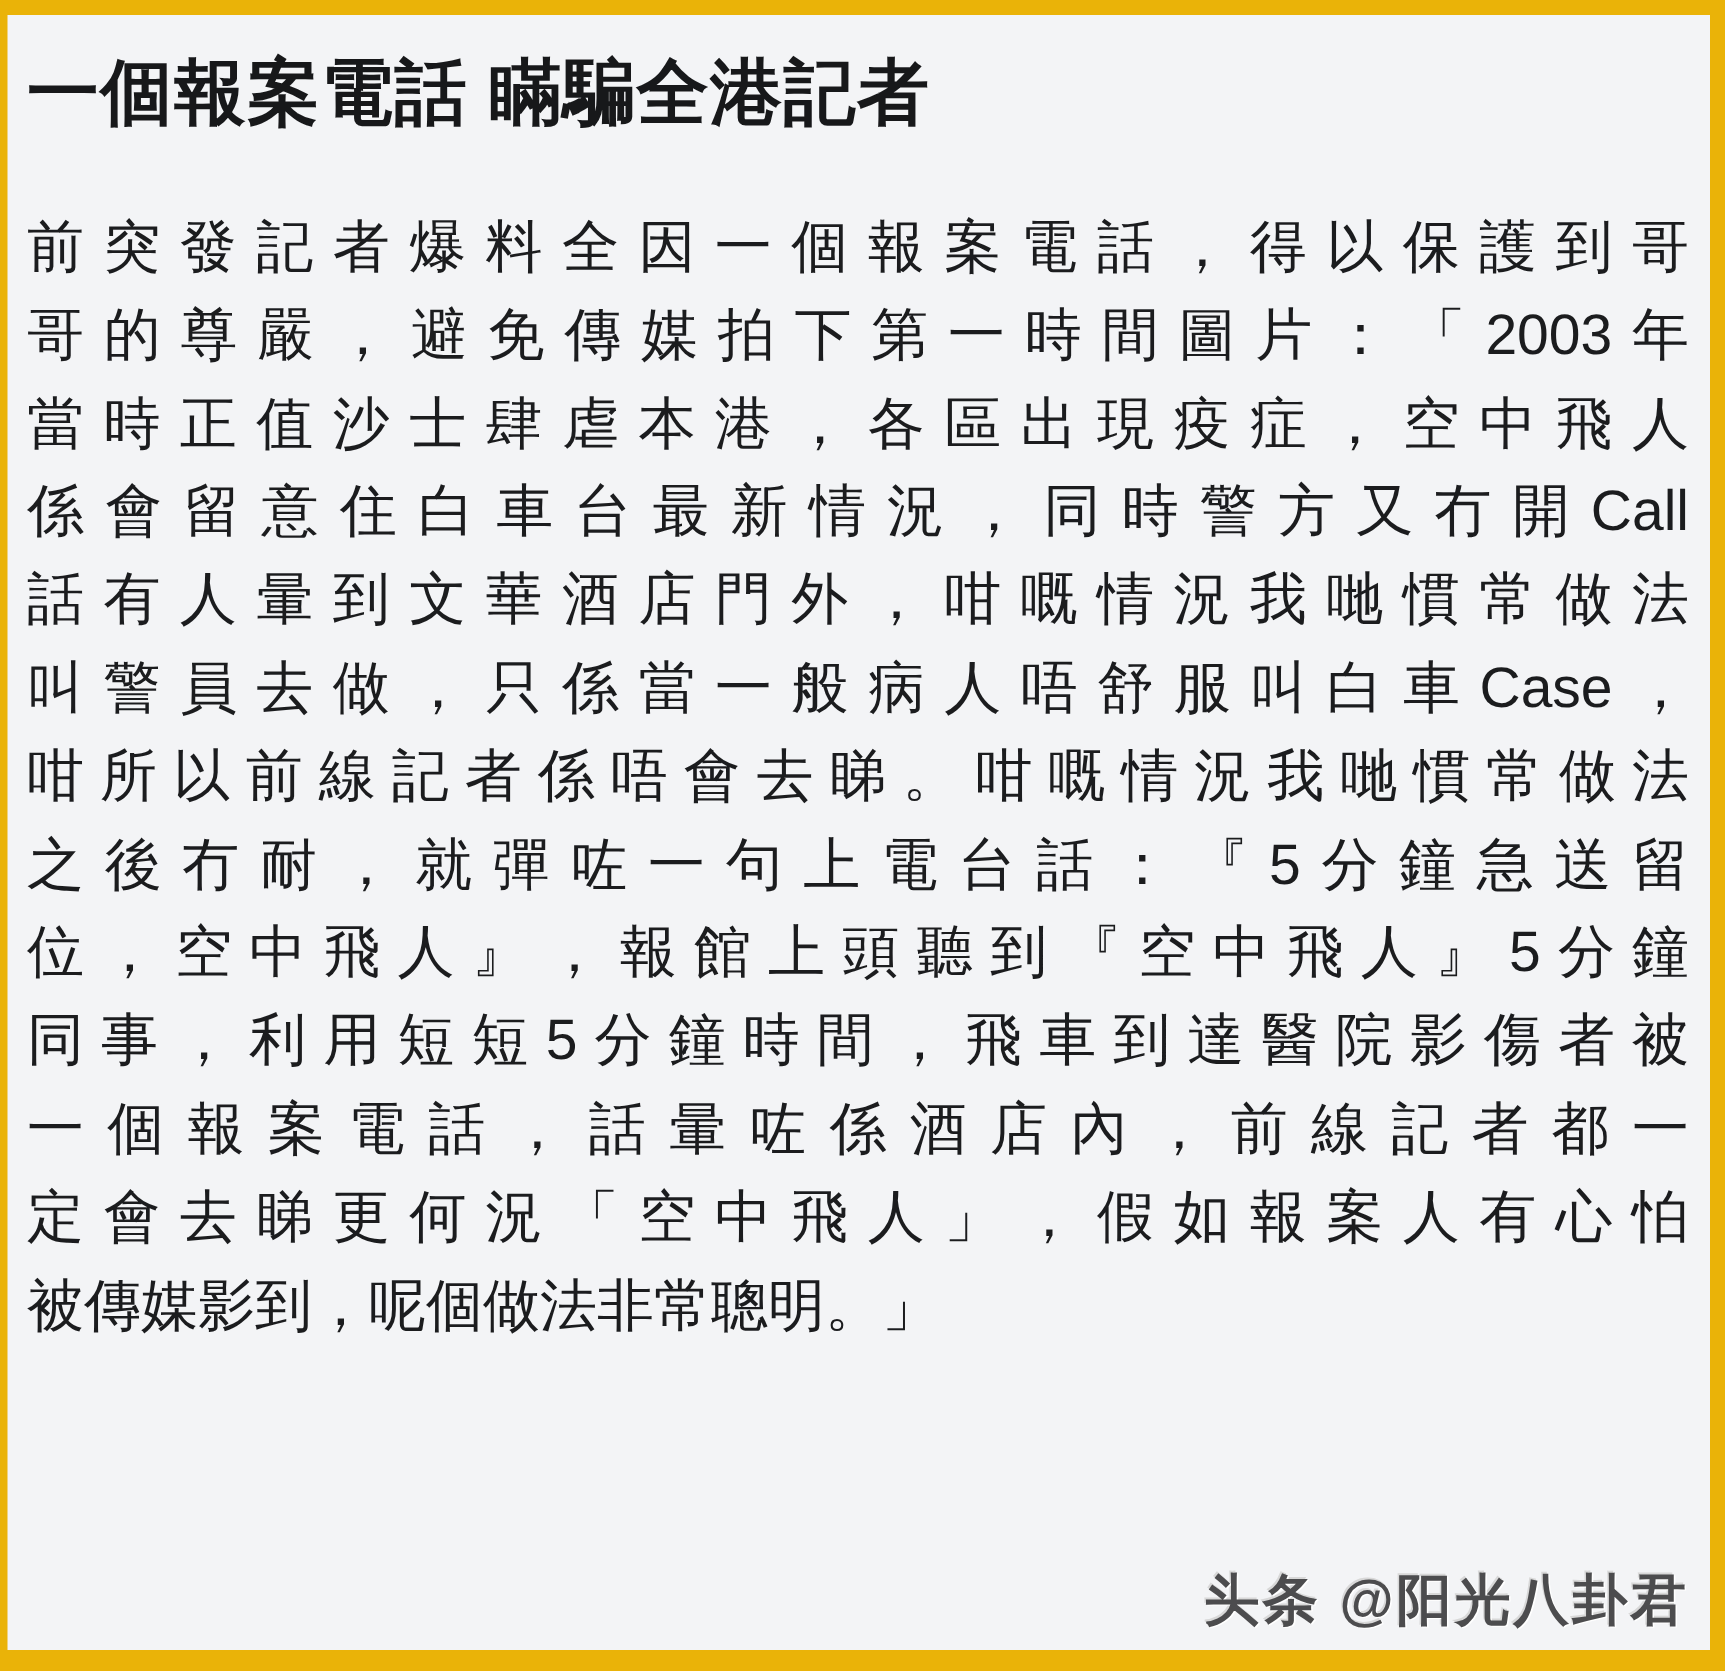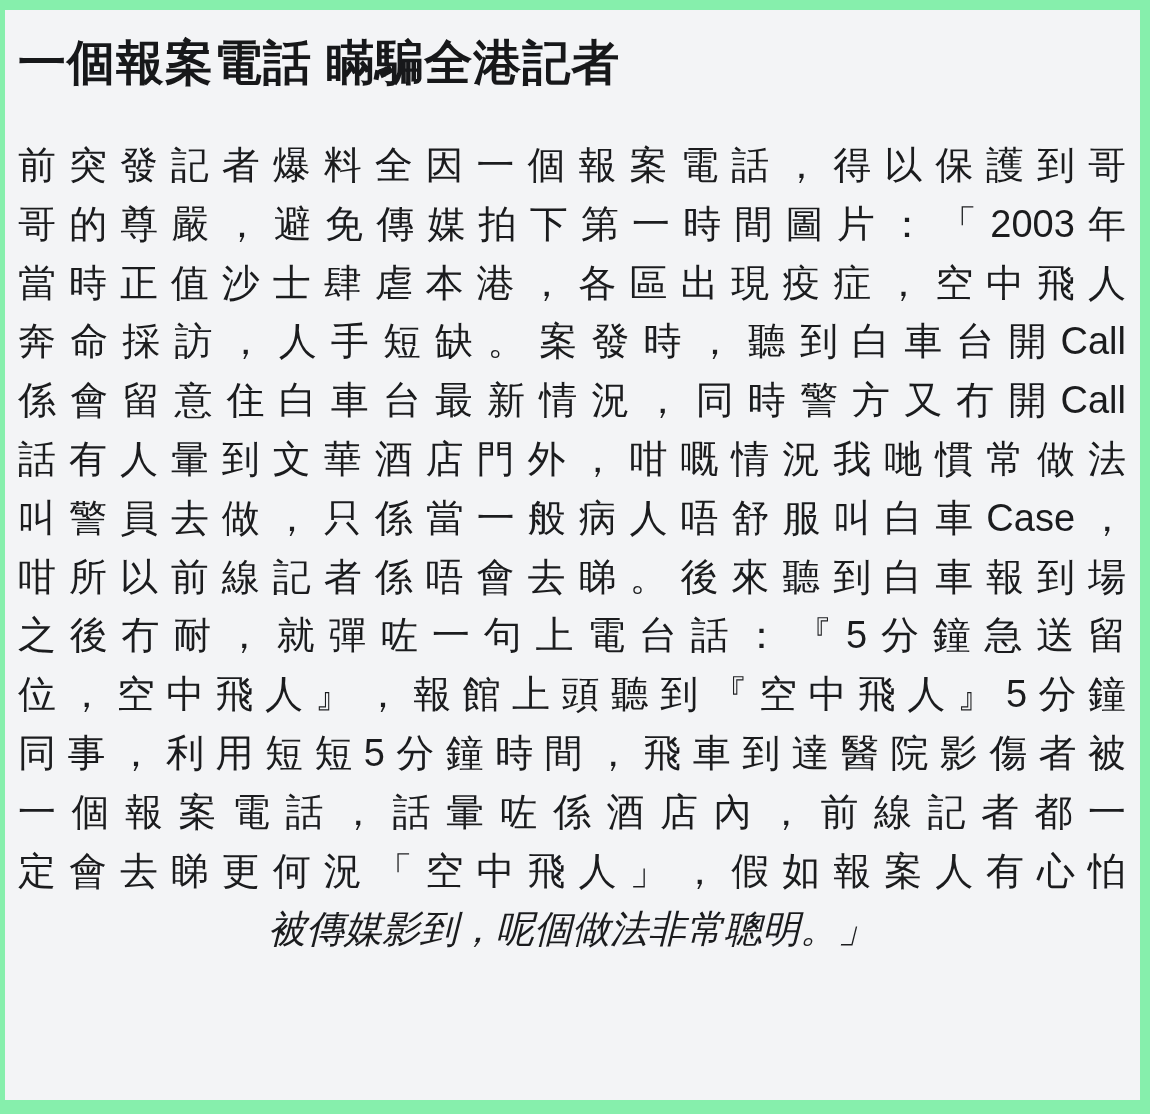--- a/index.html
+++ b/index.html
@@ -9,21 +9,21 @@
     height: 1114px;
     overflow: hidden;
     background: #000;
     font-family: "Liberation Sans", "DejaVu Sans", sans-serif;
   }
 
   .page-frame {
     position: relative;
     width: 1150px;
     height: 1114px;
-    background: #86efac;
+    background: #eab308;
   }
 
   .content-area {
     position: absolute;
     top: 10px;
     left: 5px;
     right: 10px;
     bottom: 14px;
     background: #f3f4f6;
     overflow: hidden;
@@ -51,23 +51,22 @@
     line-height: 58.8px;
     color: #1b1c1e;
     white-space: nowrap;
     text-align: justify;
     text-align-last: justify;
     text-justify: inter-character;
     overflow: hidden;
   }
 
   .text-line.short {
-    text-align: center;
+    text-align: left;
     text-align-last: auto;
-    font-style: italic;
   }
 
   .watermark {
     position: absolute;
     right: 14px;
     bottom: 8px;
     font-size: 37px;
     font-weight: 700;
     color: #4c4c4e;
     letter-spacing: 2px;
@@ -80,28 +79,28 @@
 
 <div class="page-frame">
   <div class="content-area">
 
     <h1 class="article-title">一個報案電話 瞞騙全港記者</h1>
 
     <div class="body-paragraph">
       <div class="text-line">前突發記者爆料全因一個報案電話，得以保護到哥</div>
       <div class="text-line">哥的尊嚴，避免傳媒拍下第一時間圖片：「2003年</div>
       <div class="text-line">當時正值沙士肆虐本港，各區出現疫症，空中飛人</div>
-      <div class="text-line">奔命採訪，人手短缺。案發時，聽到白車台開Call</div>
       <div class="text-line">係會留意住白車台最新情況，同時警方又冇開Call</div>
       <div class="text-line">話有人暈到文華酒店門外，咁嘅情況我哋慣常做法</div>
       <div class="text-line">叫警員去做，只係當一般病人唔舒服叫白車Case，</div>
-      <div class="text-line">咁所以前線記者係唔會去睇。後來聽到白車報到場</div>
+      <div class="text-line">咁所以前線記者係唔會去睇。咁嘅情況我哋慣常做法</div>
       <div class="text-line">之後冇耐，就彈咗一句上電台話：『5分鐘急送留</div>
       <div class="text-line">位，空中飛人』，報館上頭聽到『空中飛人』5分鐘</div>
       <div class="text-line">同事，利用短短5分鐘時間，飛車到達醫院影傷者被</div>
       <div class="text-line">一個報案電話，話暈咗係酒店內，前線記者都一</div>
       <div class="text-line">定會去睇更何況「空中飛人」，假如報案人有心怕</div>
       <div class="text-line short">被傳媒影到，呢個做法非常聰明。」</div>
     </div>
 
+    <div class="watermark">头条 @阳光八卦君</div>
 
   </div>
 </div>
 
 </body></html>

